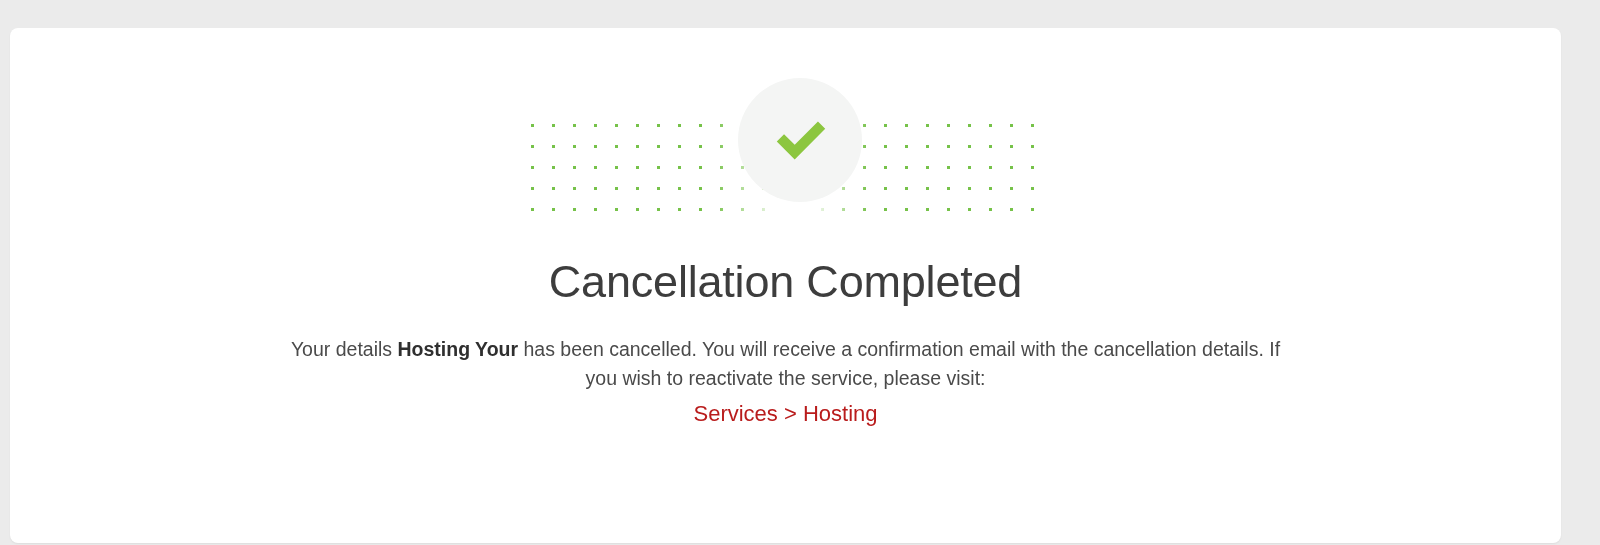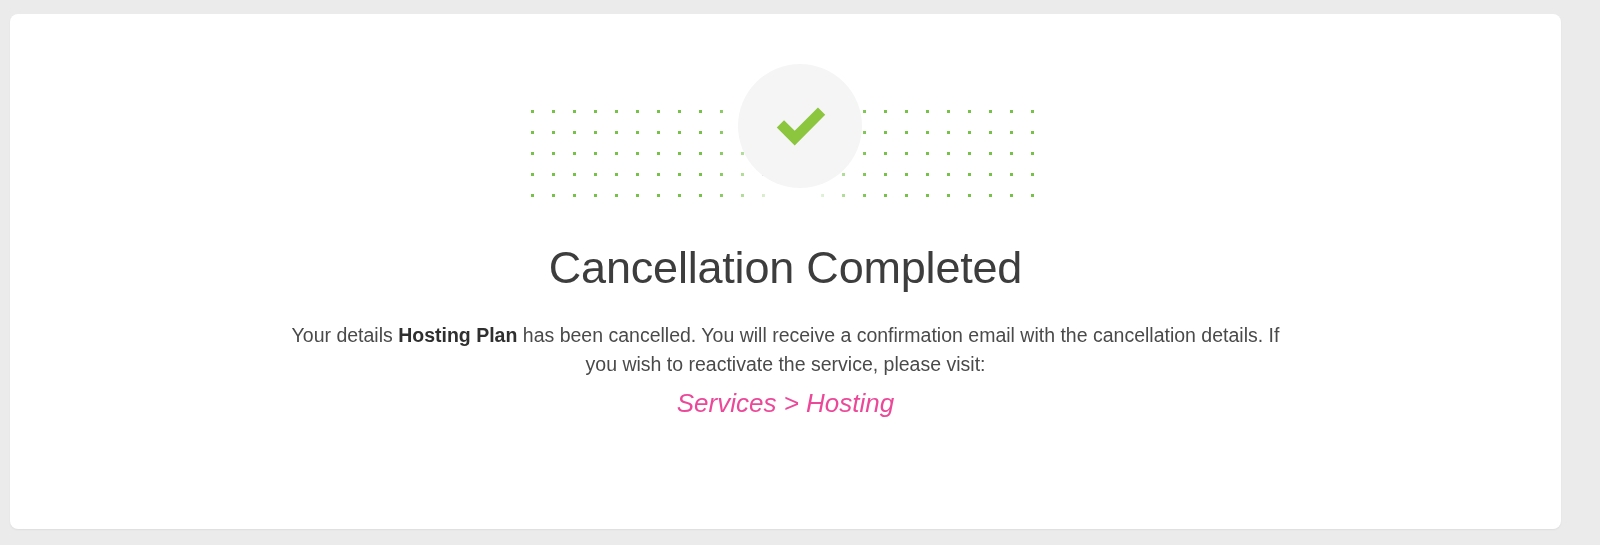--- a/index.html
+++ b/index.html
@@ -18,21 +18,21 @@
   .page {
     position: relative;
     width: 1600px;
     height: 545px;
     background: #ebebeb;
     box-sizing: border-box;
   }
   .card {
     position: absolute;
     left: 10px;
-    top: 14px;
+    top: 28px;
     width: 1551px;
     height: 515px;
     background: #ffffff;
     border-radius: 8px;
     box-shadow: 0 1px 2px rgba(0,0,0,0.06);
     overflow: hidden;
   }
 
   
   .hero {
@@ -120,26 +120,25 @@
     color: #4a4a4a;
     font-weight: 400;
   }
   .desc b {
     color: #2f2f2f;
     font-weight: 700;
   }
   .service-link {
     display: inline-block;
     margin-top: 6px;
-    font-size: 26px;
-    color: #ec4899;
+    font-size: 22px;
+    color: #b91c1c;
     text-decoration: none;
     cursor: pointer;
     line-height: 1.47;
-    font-style: italic;
   }
 </style>
 </head>
 <body>
 
 <div class="page">
   <div class="card">
 
     <div class="hero">
       <div class="dots dots-left"></div>
@@ -150,19 +149,19 @@
       <div class="icon-circle">
         <svg class="check-svg" viewBox="0 0 64 64" aria-hidden="true">
           <path d="M7 33.5 L14.5 26 L25.5 37 L49.5 13 L57 20.5 L25.5 52 Z" fill="#8cc63f"></path>
         </svg>
       </div>
     </div>
 
     <div class="content">
       <h1 class="title">Cancellation Completed</h1>
 
-      <p class="desc"><span>Your details </span><b>Hosting Plan</b><span> has been cancelled. You will receive a confirmation email with the cancellation details. If you wish to reactivate the service, please visit:</span></p>
+      <p class="desc"><span>Your details </span><b>Hosting Your</b><span> has been cancelled. You will receive a confirmation email with the cancellation details. If you wish to reactivate the service, please visit:</span></p>
 
       <a class="service-link" href="#">Services &gt; Hosting</a>
     </div>
 
   </div>
 </div>
 
 </body></html>

